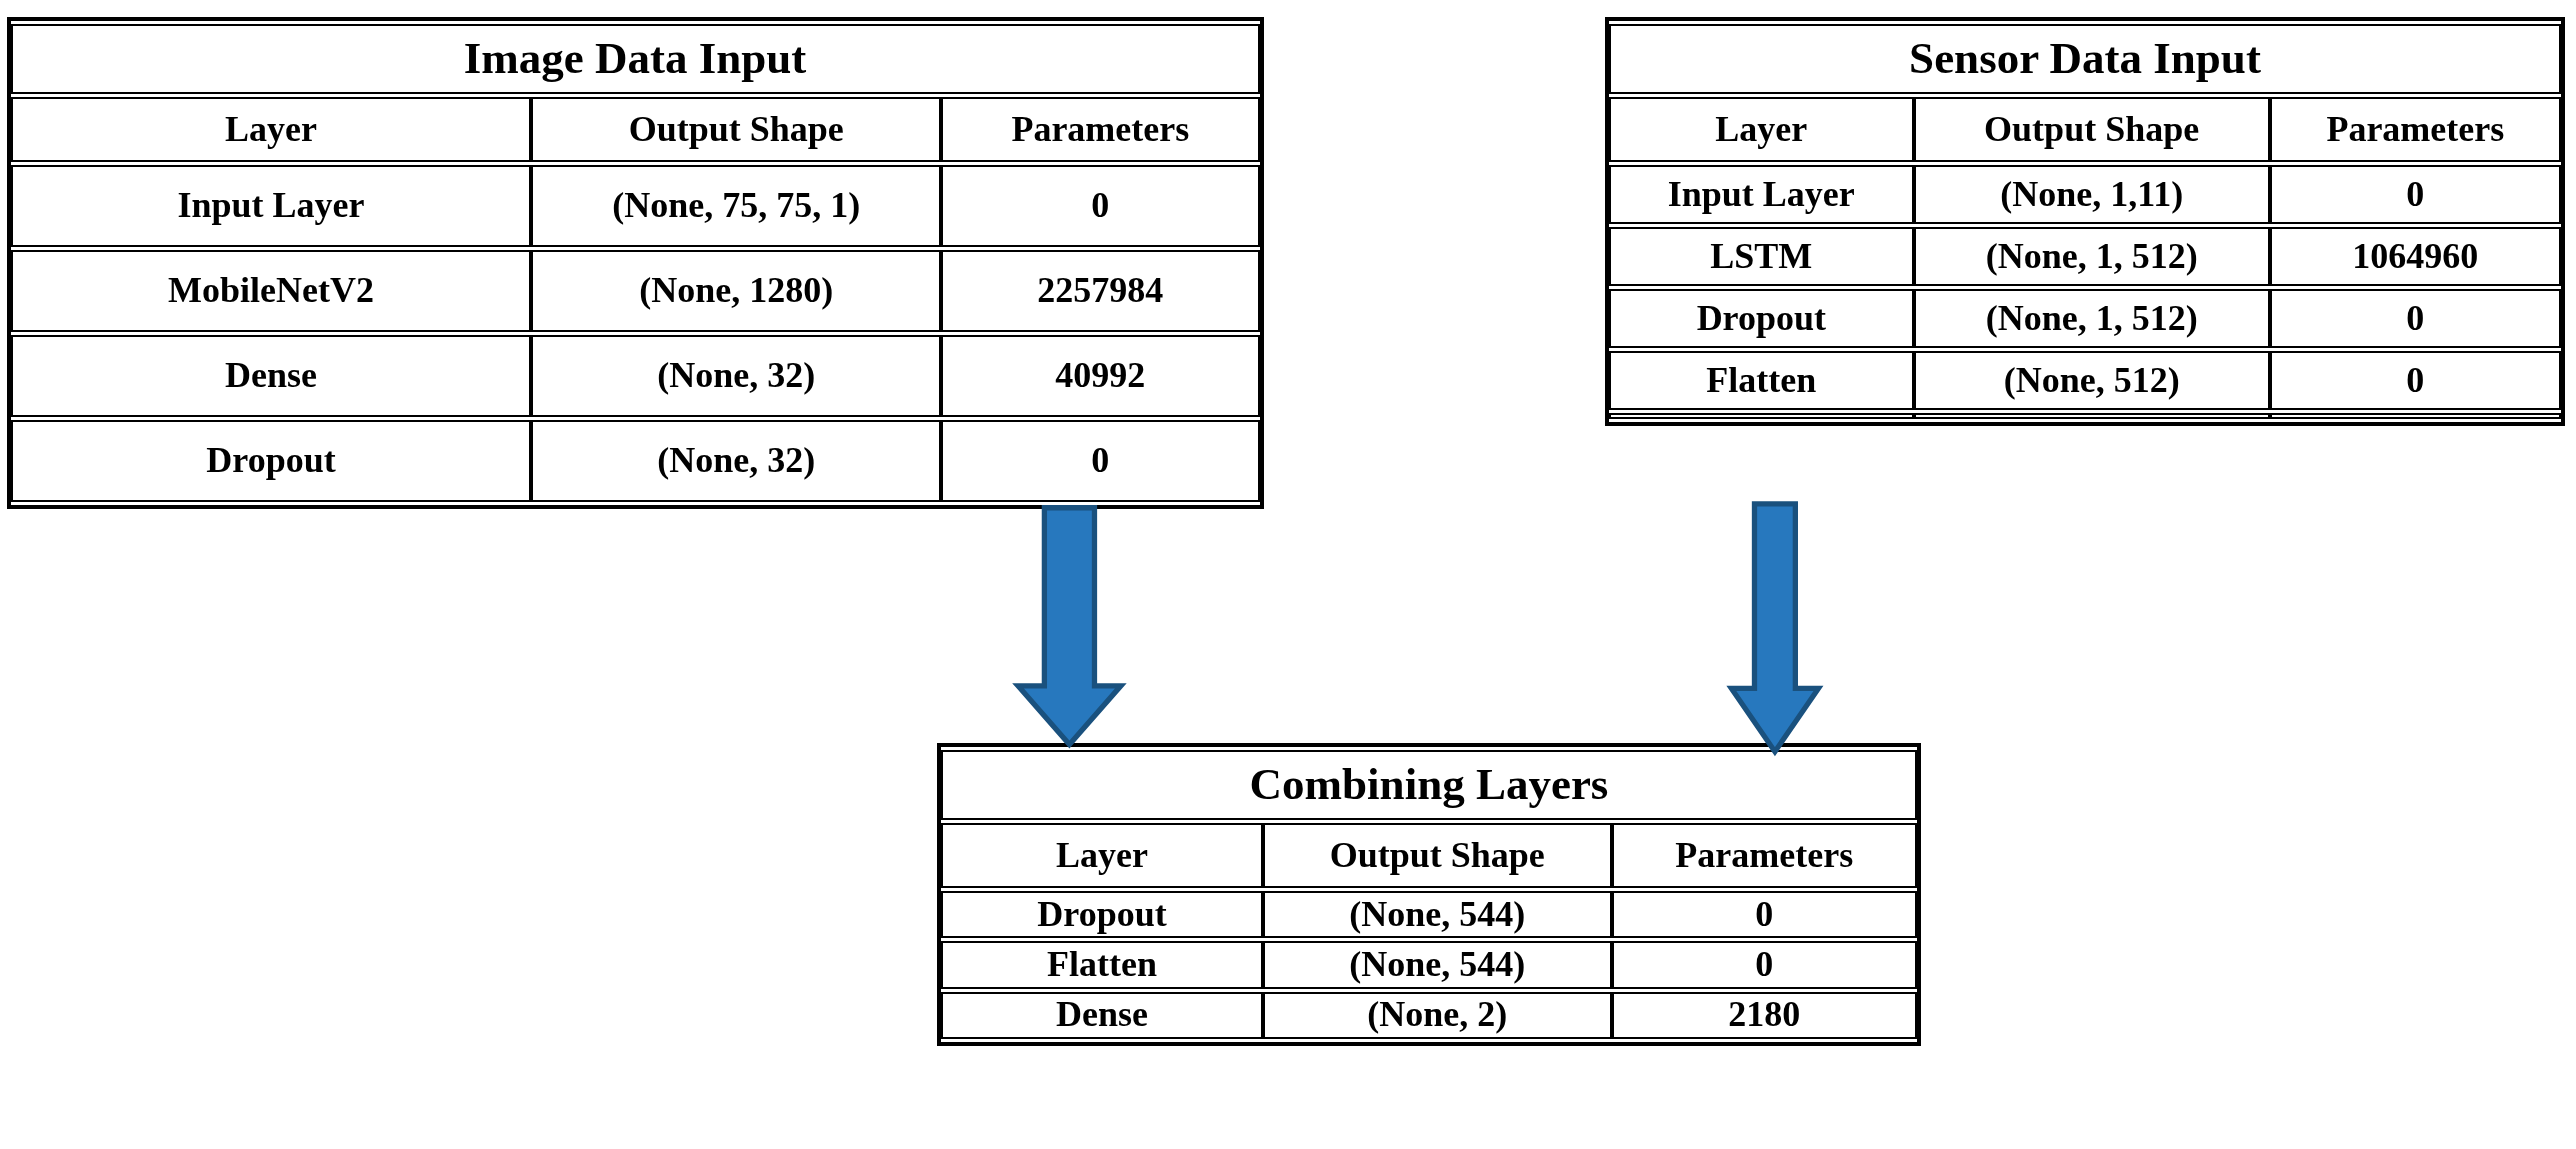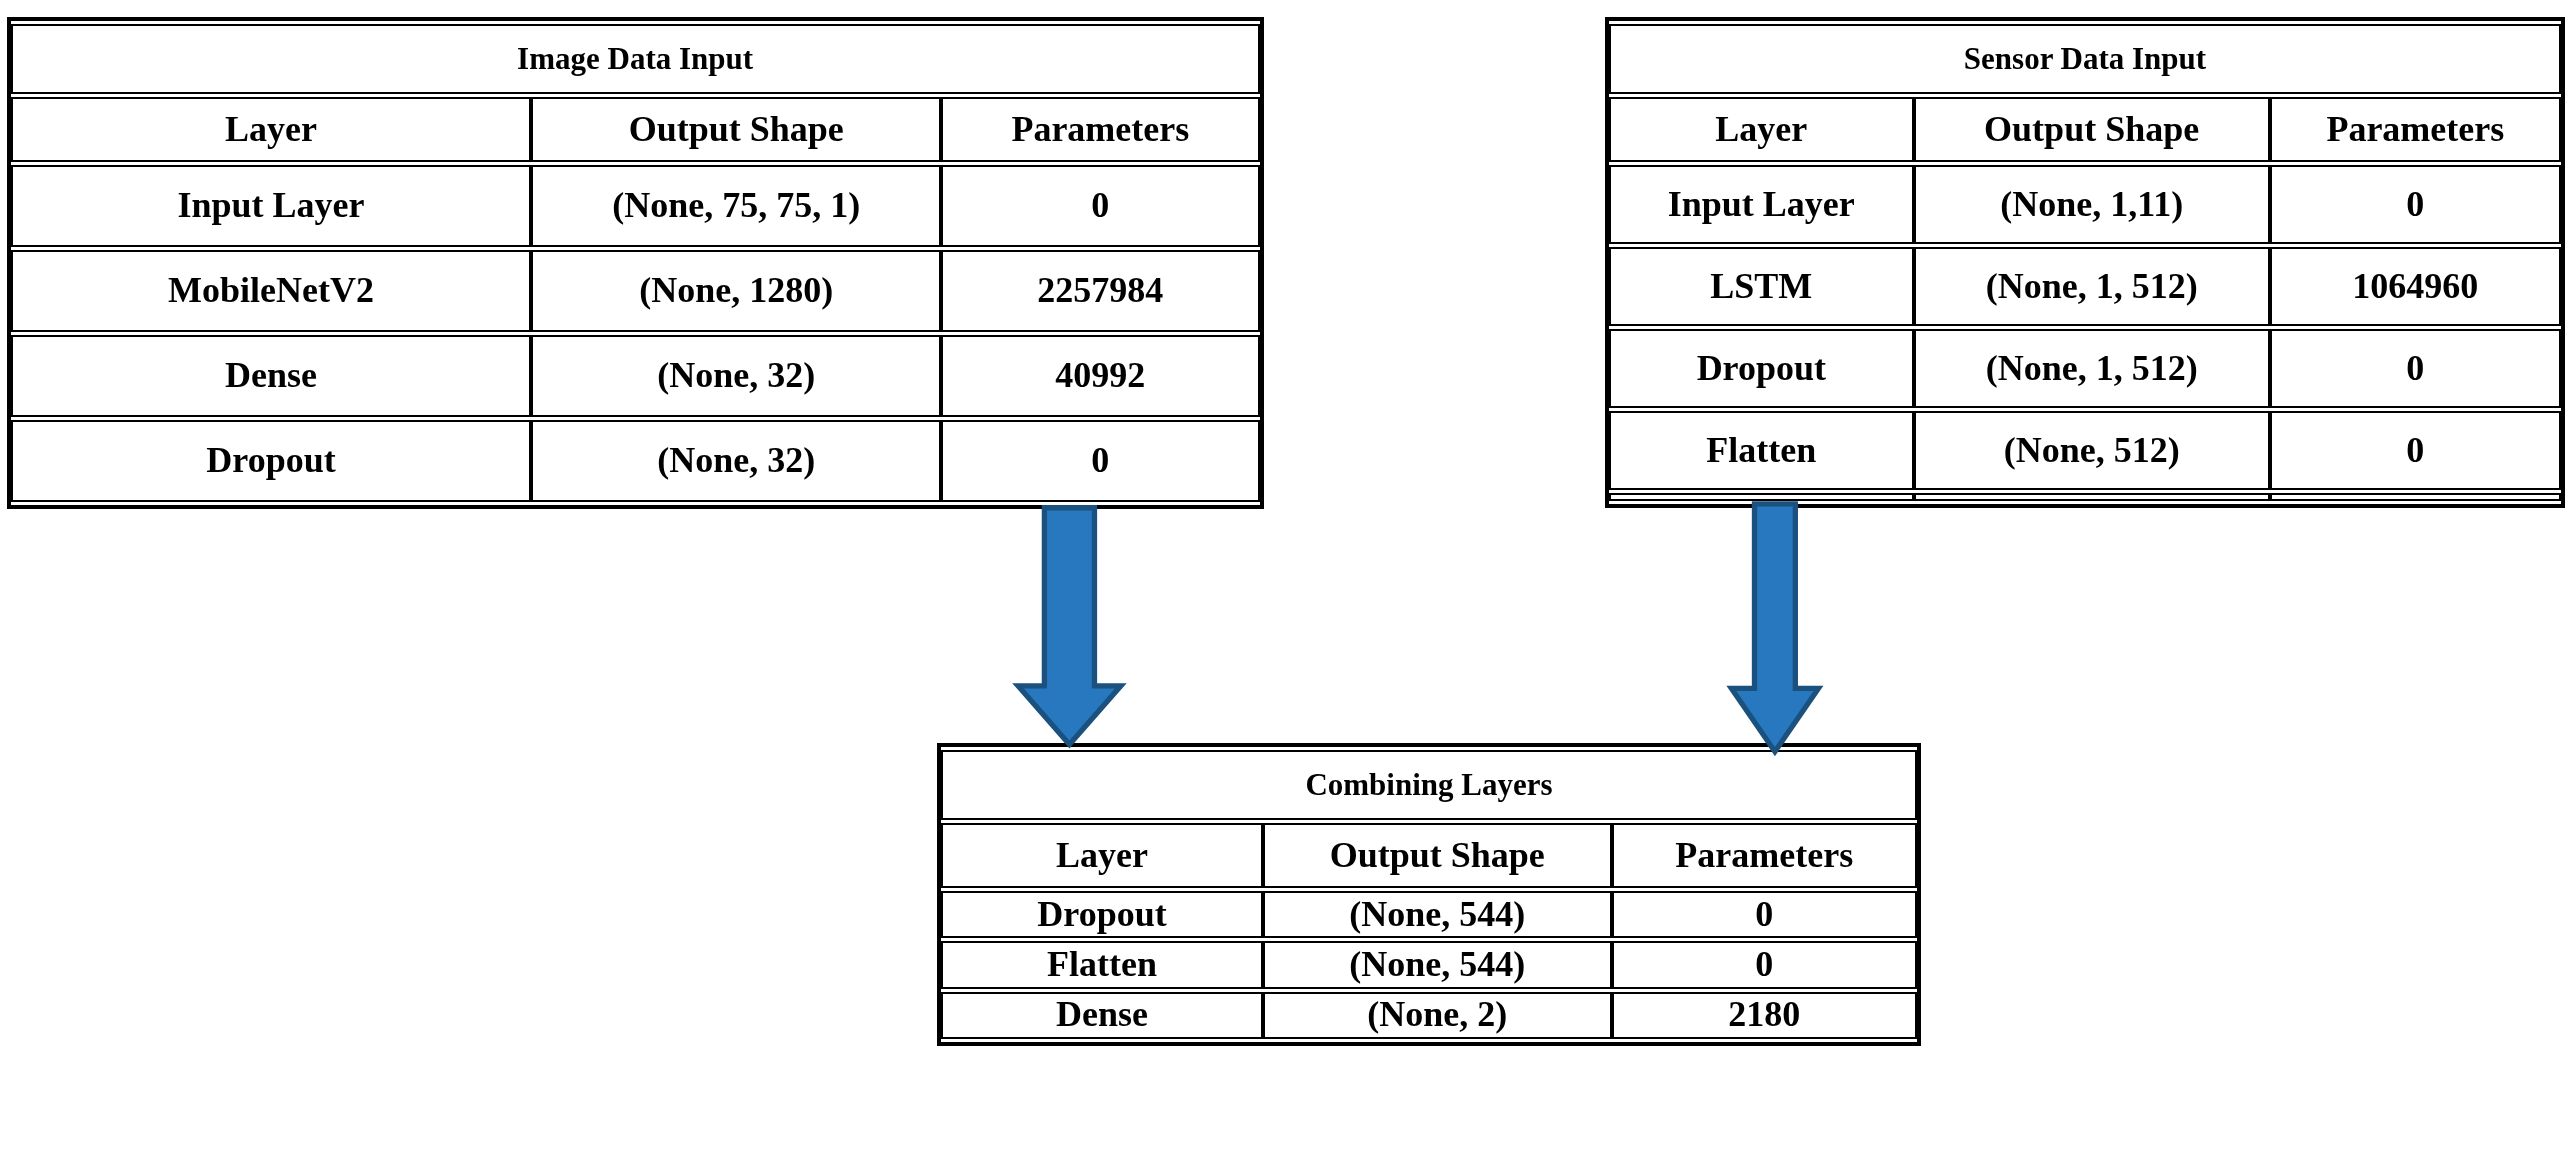--- a/index.html
+++ b/index.html
@@ -24,24 +24,24 @@
     border:2.6px solid #000;
     text-align:center;
     vertical-align:middle;
     padding:0 2.6px;
     font-size:36px;
     line-height:1.05;
     overflow:hidden;
     white-space:nowrap;
   }
   table.arch td.title-cell{
-    font-size:31px;
+    font-size:45px;
   }
   #table-image{left:6.6px;top:17px;width:1257px;height:492px;}
-  #table-sensor{left:1605px;top:17px;width:960px;height:491px;}
+  #table-sensor{left:1605px;top:17px;width:960px;height:409px;}
   #table-combining{left:937px;top:743px;width:984px;height:303px;}
   tr.title-row{height:70px;}
   tr.header-row{height:65px;}
   #arrow-layer{
     position:absolute;left:0;top:0;width:2576px;height:1150px;
     pointer-events:none;
   }
 </style>
 </head>
 <body>

